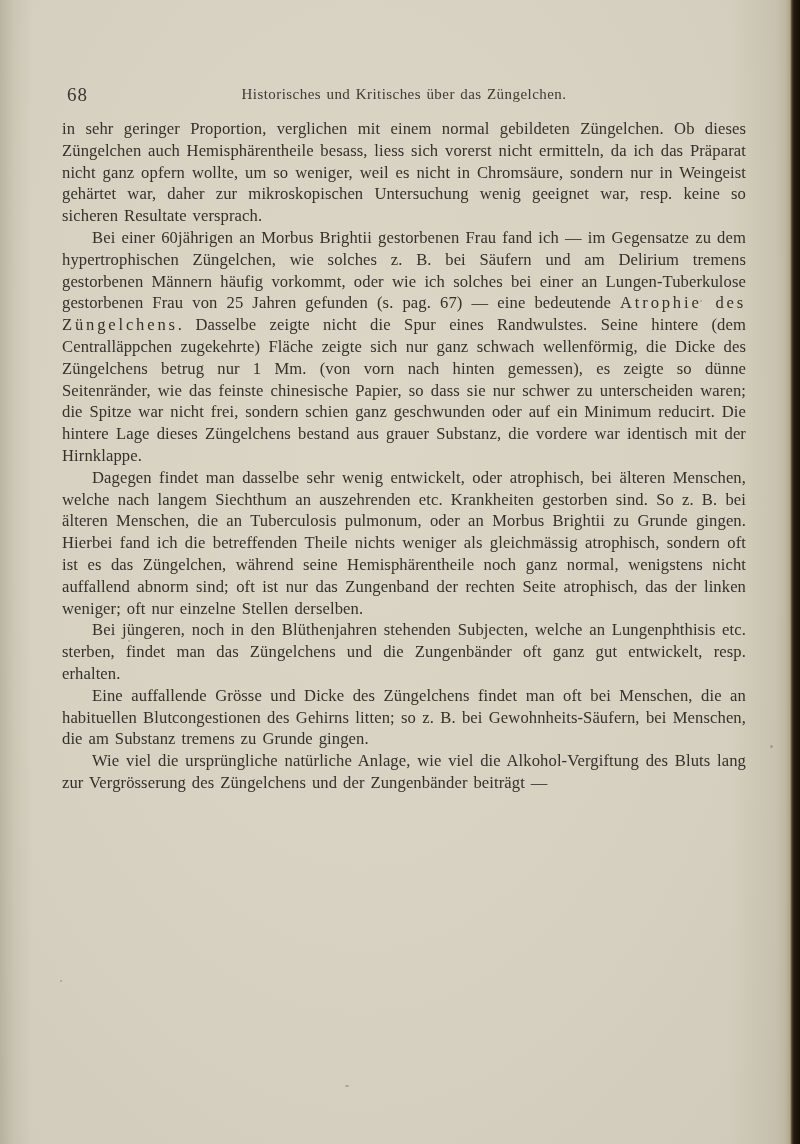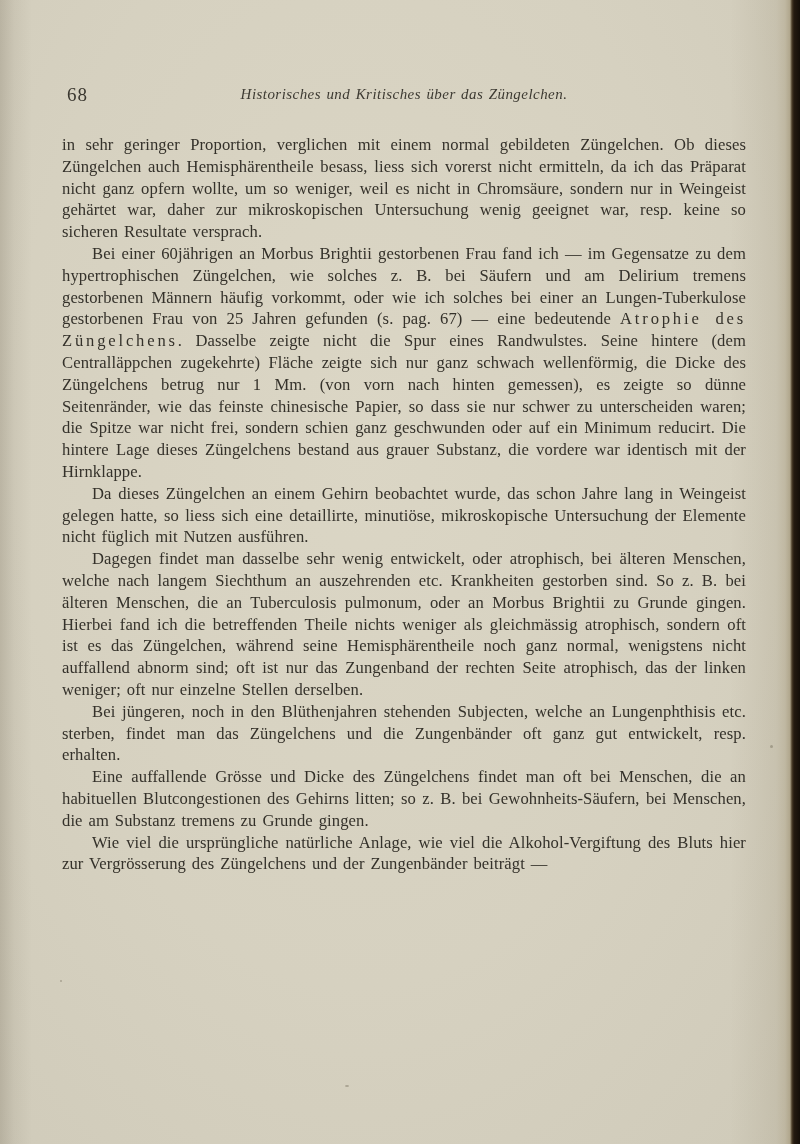--- a/index.html
+++ b/index.html
@@ -21,27 +21,27 @@
   }
   .speck { position: absolute; border-radius: 50%; background: rgba(90,82,62,0.35); }
 
   .header { position: relative; padding-top: 86px; height: 26px; }
   .pagenum {
     position: absolute; left: 67px; top: 84px;
     font-size: 19px; letter-spacing: 1px; color: #3a372f;
   }
   .running-title {
     display: block; margin: 0 54px 0 62px;
-    text-align: center; font-style: italic;
+    text-align: center; 
     font-size: 15px; letter-spacing: 0.03em; color: #3d3a32;
     word-spacing: 0.08em;
   }
 
   .textblock {
-    margin: 22px 54px 0 62px;
+    margin: 6px 54px 0 62px;
     font-size: 16.6px; line-height: 21.8px;
     text-align: justify;
     word-spacing: 0.10em;
     letter-spacing: 0.1px;
     hyphens: auto;
   }
   .textblock p { margin: 0; text-indent: 30px; }
   .textblock p.noindent { text-indent: 0; }
   .sperr { letter-spacing: 0.17em; word-spacing: 0.22em; }
 </style>
@@ -56,33 +56,30 @@
   </div>
 
   <div class="textblock">
     <p class="noindent">
       <span>in sehr geringer Proportion, verglichen mit einem normal gebildeten Züngelchen. Ob dieses Züngelchen auch Hemisphärentheile besass, liess sich vorerst nicht ermitteln, da ich das Präparat nicht ganz opfern wollte, um so weniger, weil es nicht in Chromsäure, sondern nur in Weingeist gehärtet war, daher zur mikroskopischen Untersuchung wenig geeignet war, resp. keine so sicheren Resultate versprach.</span>
     </p>
     <p>
       <span>Bei einer 60jährigen an Morbus Brightii gestorbenen Frau fand ich — im Gegensatze zu dem hypertrophischen Züngelchen, wie solches z. B. bei Säufern und am Delirium tremens gestorbenen Männern häufig vorkommt, oder wie ich solches bei einer an Lungen-Tuberkulose gestorbenen Frau von 25 Jahren gefunden (s. pag. 67) — eine bedeutende </span><span class="sperr">Atrophie des Züngelchens</span><span>. Dasselbe zeigte nicht die Spur eines Randwulstes. Seine hintere (dem Centralläppchen zugekehrte) Fläche zeigte sich nur ganz schwach wellenförmig, die Dicke des Züngelchens betrug nur 1 Mm. (von vorn nach hinten gemessen), es zeigte so dünne Seitenränder, wie das feinste chinesische Papier, so dass sie nur schwer zu unterscheiden waren; die Spitze war nicht frei, sondern schien ganz geschwunden oder auf ein Minimum reducirt. Die hintere Lage dieses Züngelchens bestand aus grauer Substanz, die vordere war identisch mit der Hirnklappe.</span>
     </p>
     <p>
-      <span>Da dieses Züngelchen an einem Gehirn beobachtet wurde, das schon Jahre lang in Weingeist gelegen hatte, so liess sich eine detaillirte, minutiöse, mikroskopische Untersuchung der Elemente nicht füglich mit Nutzen ausführen.</span>
-    </p>
-    <p>
       <span>Dagegen findet man dasselbe sehr wenig entwickelt, oder atrophisch, bei älteren Menschen, welche nach langem Siechthum an auszehrenden etc. Krankheiten gestorben sind. So z. B. bei älteren Menschen, die an Tuberculosis pulmonum, oder an Morbus Brightii zu Grunde gingen. Hierbei fand ich die betreffenden Theile nichts weniger als gleichmässig atrophisch, sondern oft ist es das Züngelchen, während seine Hemisphärentheile noch ganz normal, wenigstens nicht auffallend abnorm sind; oft ist nur das Zungenband der rechten Seite atrophisch, das der linken weniger; oft nur einzelne Stellen derselben.</span>
     </p>
     <p>
       <span>Bei jüngeren, noch in den Blüthenjahren stehenden Subjecten, welche an Lungenphthisis etc. sterben, findet man das Züngelchens und die Zungenbänder oft ganz gut entwickelt, resp. erhalten.</span>
     </p>
     <p>
       <span>Eine auffallende Grösse und Dicke des Züngelchens findet man oft bei Menschen, die an habituellen Blutcongestionen des Gehirns litten; so z. B. bei Gewohnheits-Säufern, bei Menschen, die am Substanz tremens zu Grunde gingen.</span>
     </p>
     <p>
-      <span>Wie viel die ursprüngliche natürliche Anlage, wie viel die Alkohol-Vergiftung des Bluts hier zur Vergrösserung des Züngelchens und der Zungenbänder beiträgt —</span>
+      <span>Wie viel die ursprüngliche natürliche Anlage, wie viel die Alkohol-Vergiftung des Bluts lang zur Vergrösserung des Züngelchens und der Zungenbänder beiträgt —</span>
     </p>
   </div>
 
   <div class="speck" style="left:345px; top:1085px; width:4px; height:2px;"></div>
   <div class="speck" style="left:128px; top:640px; width:2px; height:2px;"></div>
   <div class="speck" style="left:700px; top:300px; width:2px; height:2px;"></div>
   <div class="speck" style="left:60px; top:980px; width:2px; height:2px;"></div>
   <div class="speck" style="left:770px; top:745px; width:3px; height:3px;"></div>
 
 </div>

